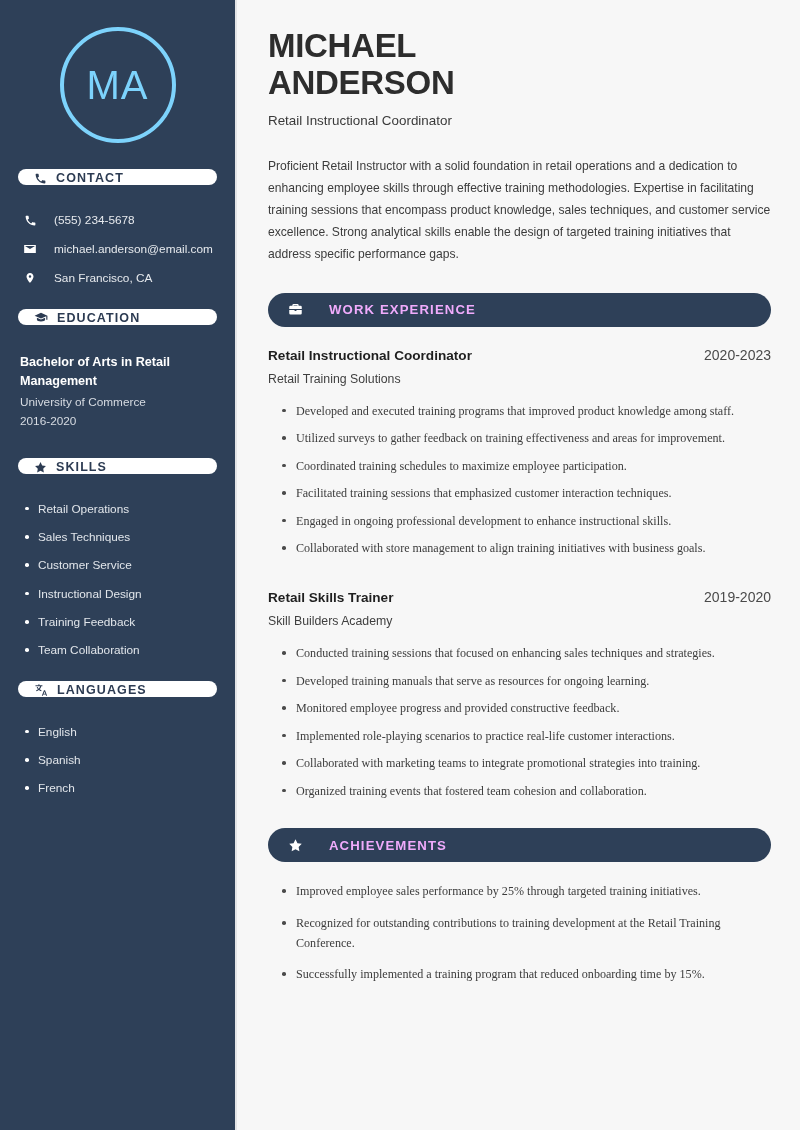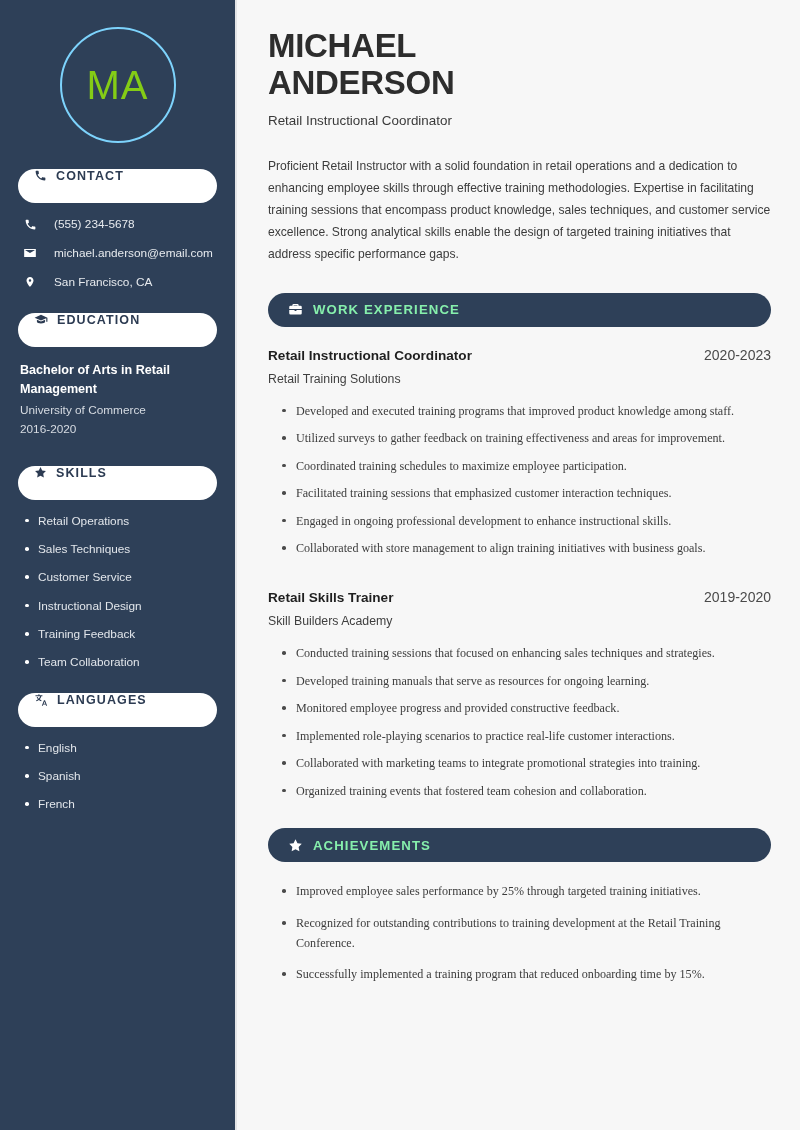--- a/index.html
+++ b/index.html
@@ -34,44 +34,44 @@
   .avatar-wrap {
     display: flex;
     justify-content: center;
     margin-top: 27px;
     margin-bottom: 26px;
   }
   .avatar {
     width: 116px;
     height: 116px;
     border-radius: 50%;
-    border: 2px solid #7dd3fc;
+    border: 4px solid #7dd3fc;
     display: flex;
     align-items: center;
     justify-content: center;
-    color: #84cc16;
+    color: #7dd3fc;
     font-size: 40px;
     font-weight: 400;
     letter-spacing: 1px;
   }
 
   
   .pill {
     background: #ffffff;
     color: #2c3b52;
     border-radius: 100px;
-    height: 34px;
-    display: flex;
-    align-items: flex-start;
+    height: 16px;
+    display: flex;
+    align-items: flex-end;
     gap: 9px;
     padding: 0 16px;
     font-size: 12.5px;
     font-weight: bold;
     letter-spacing: 1.1px;
-    margin-bottom: 14px;
+    margin-bottom: 28px;
   }
   .pill .ico { display: flex; align-items: center; }
   .pill .ico svg { display: block; }
   .sb-contact-row {
     display: flex;
     align-items: center;
     gap: 16px;
     font-size: 11.8px;
     color: #e7eaee;
     margin-bottom: 15px;
@@ -139,26 +139,26 @@
     margin-top: 27px;
     font-size: 12.1px;
     line-height: 1.83;
     color: #3c3c3c;
     max-width: 503px;
   }
 
   
   .pill-dark {
     background: #2e4058;
-    color: #86efac;
+    color: #f0abfc;
     border-radius: 100px;
     height: 34px;
     display: flex;
     align-items: center;
-    gap: 10px;
+    gap: 26px;
     padding: 0 20px;
     font-size: 13.2px;
     font-weight: bold;
     letter-spacing: 1.1px;
     margin: 27px 0 20px 0;
   }
   .pill-dark .ico { display: flex; align-items: center; }
 
   .job { margin-bottom: 6px; }
   .job-head {

